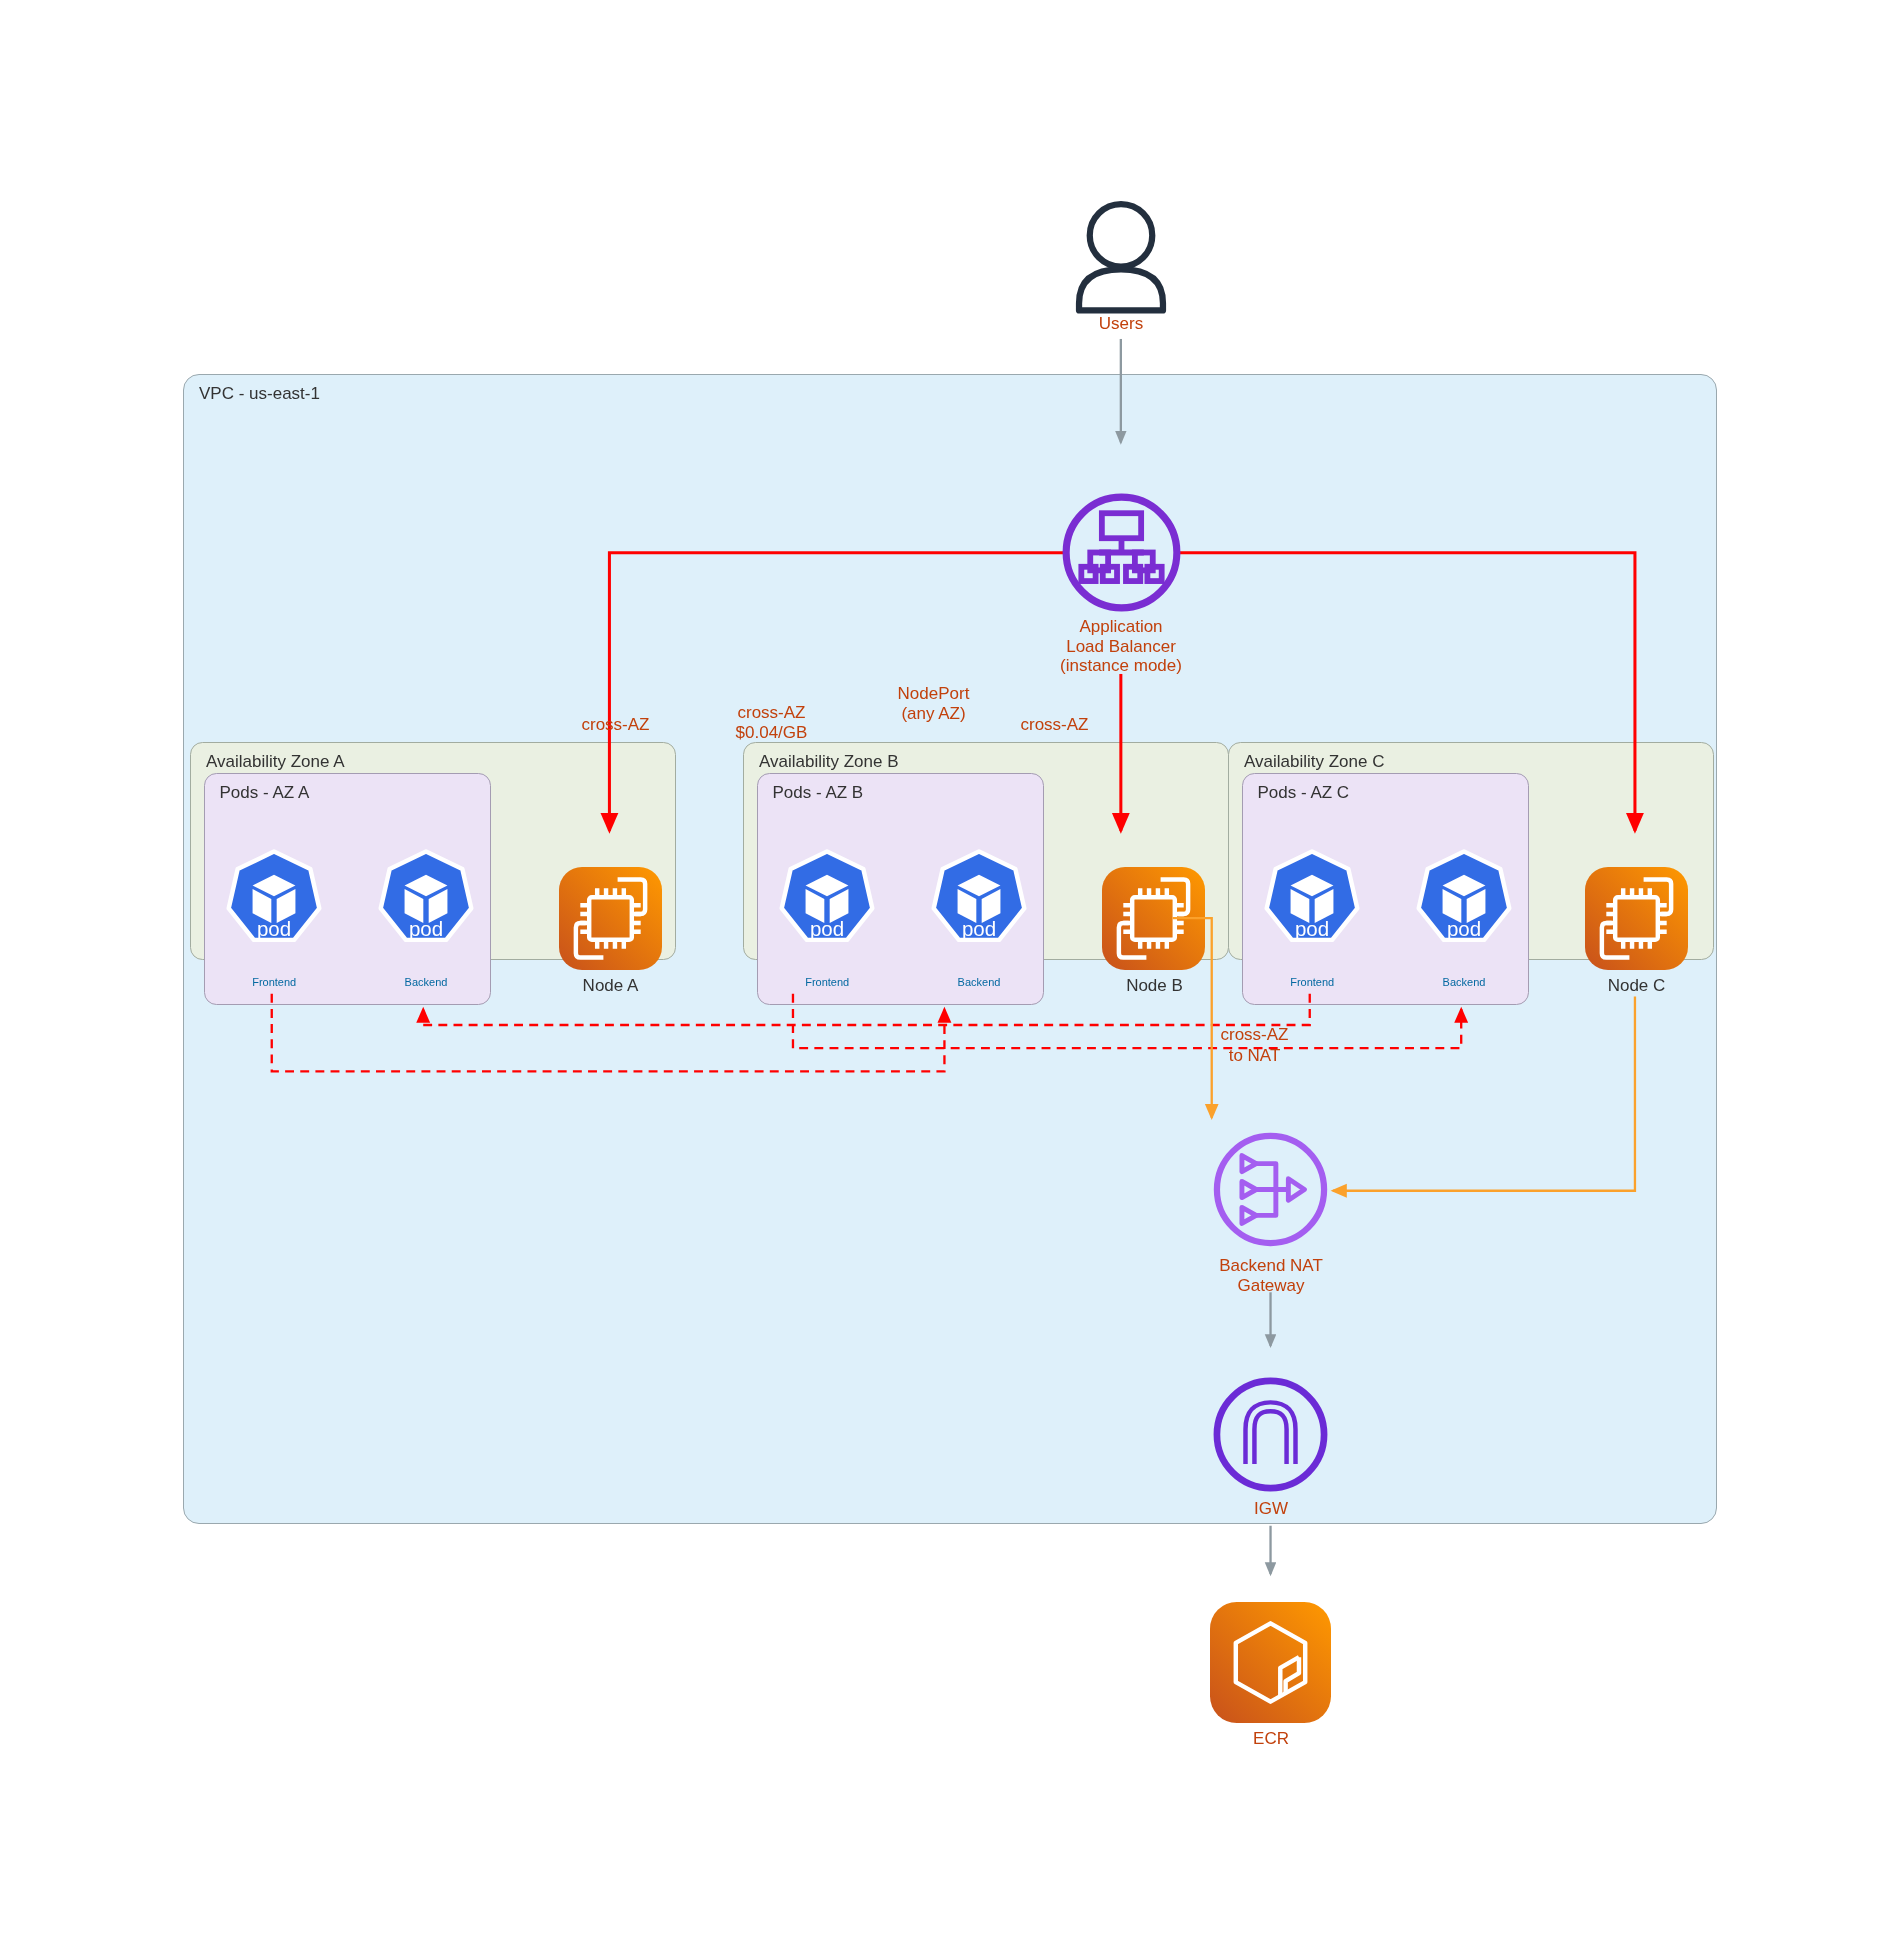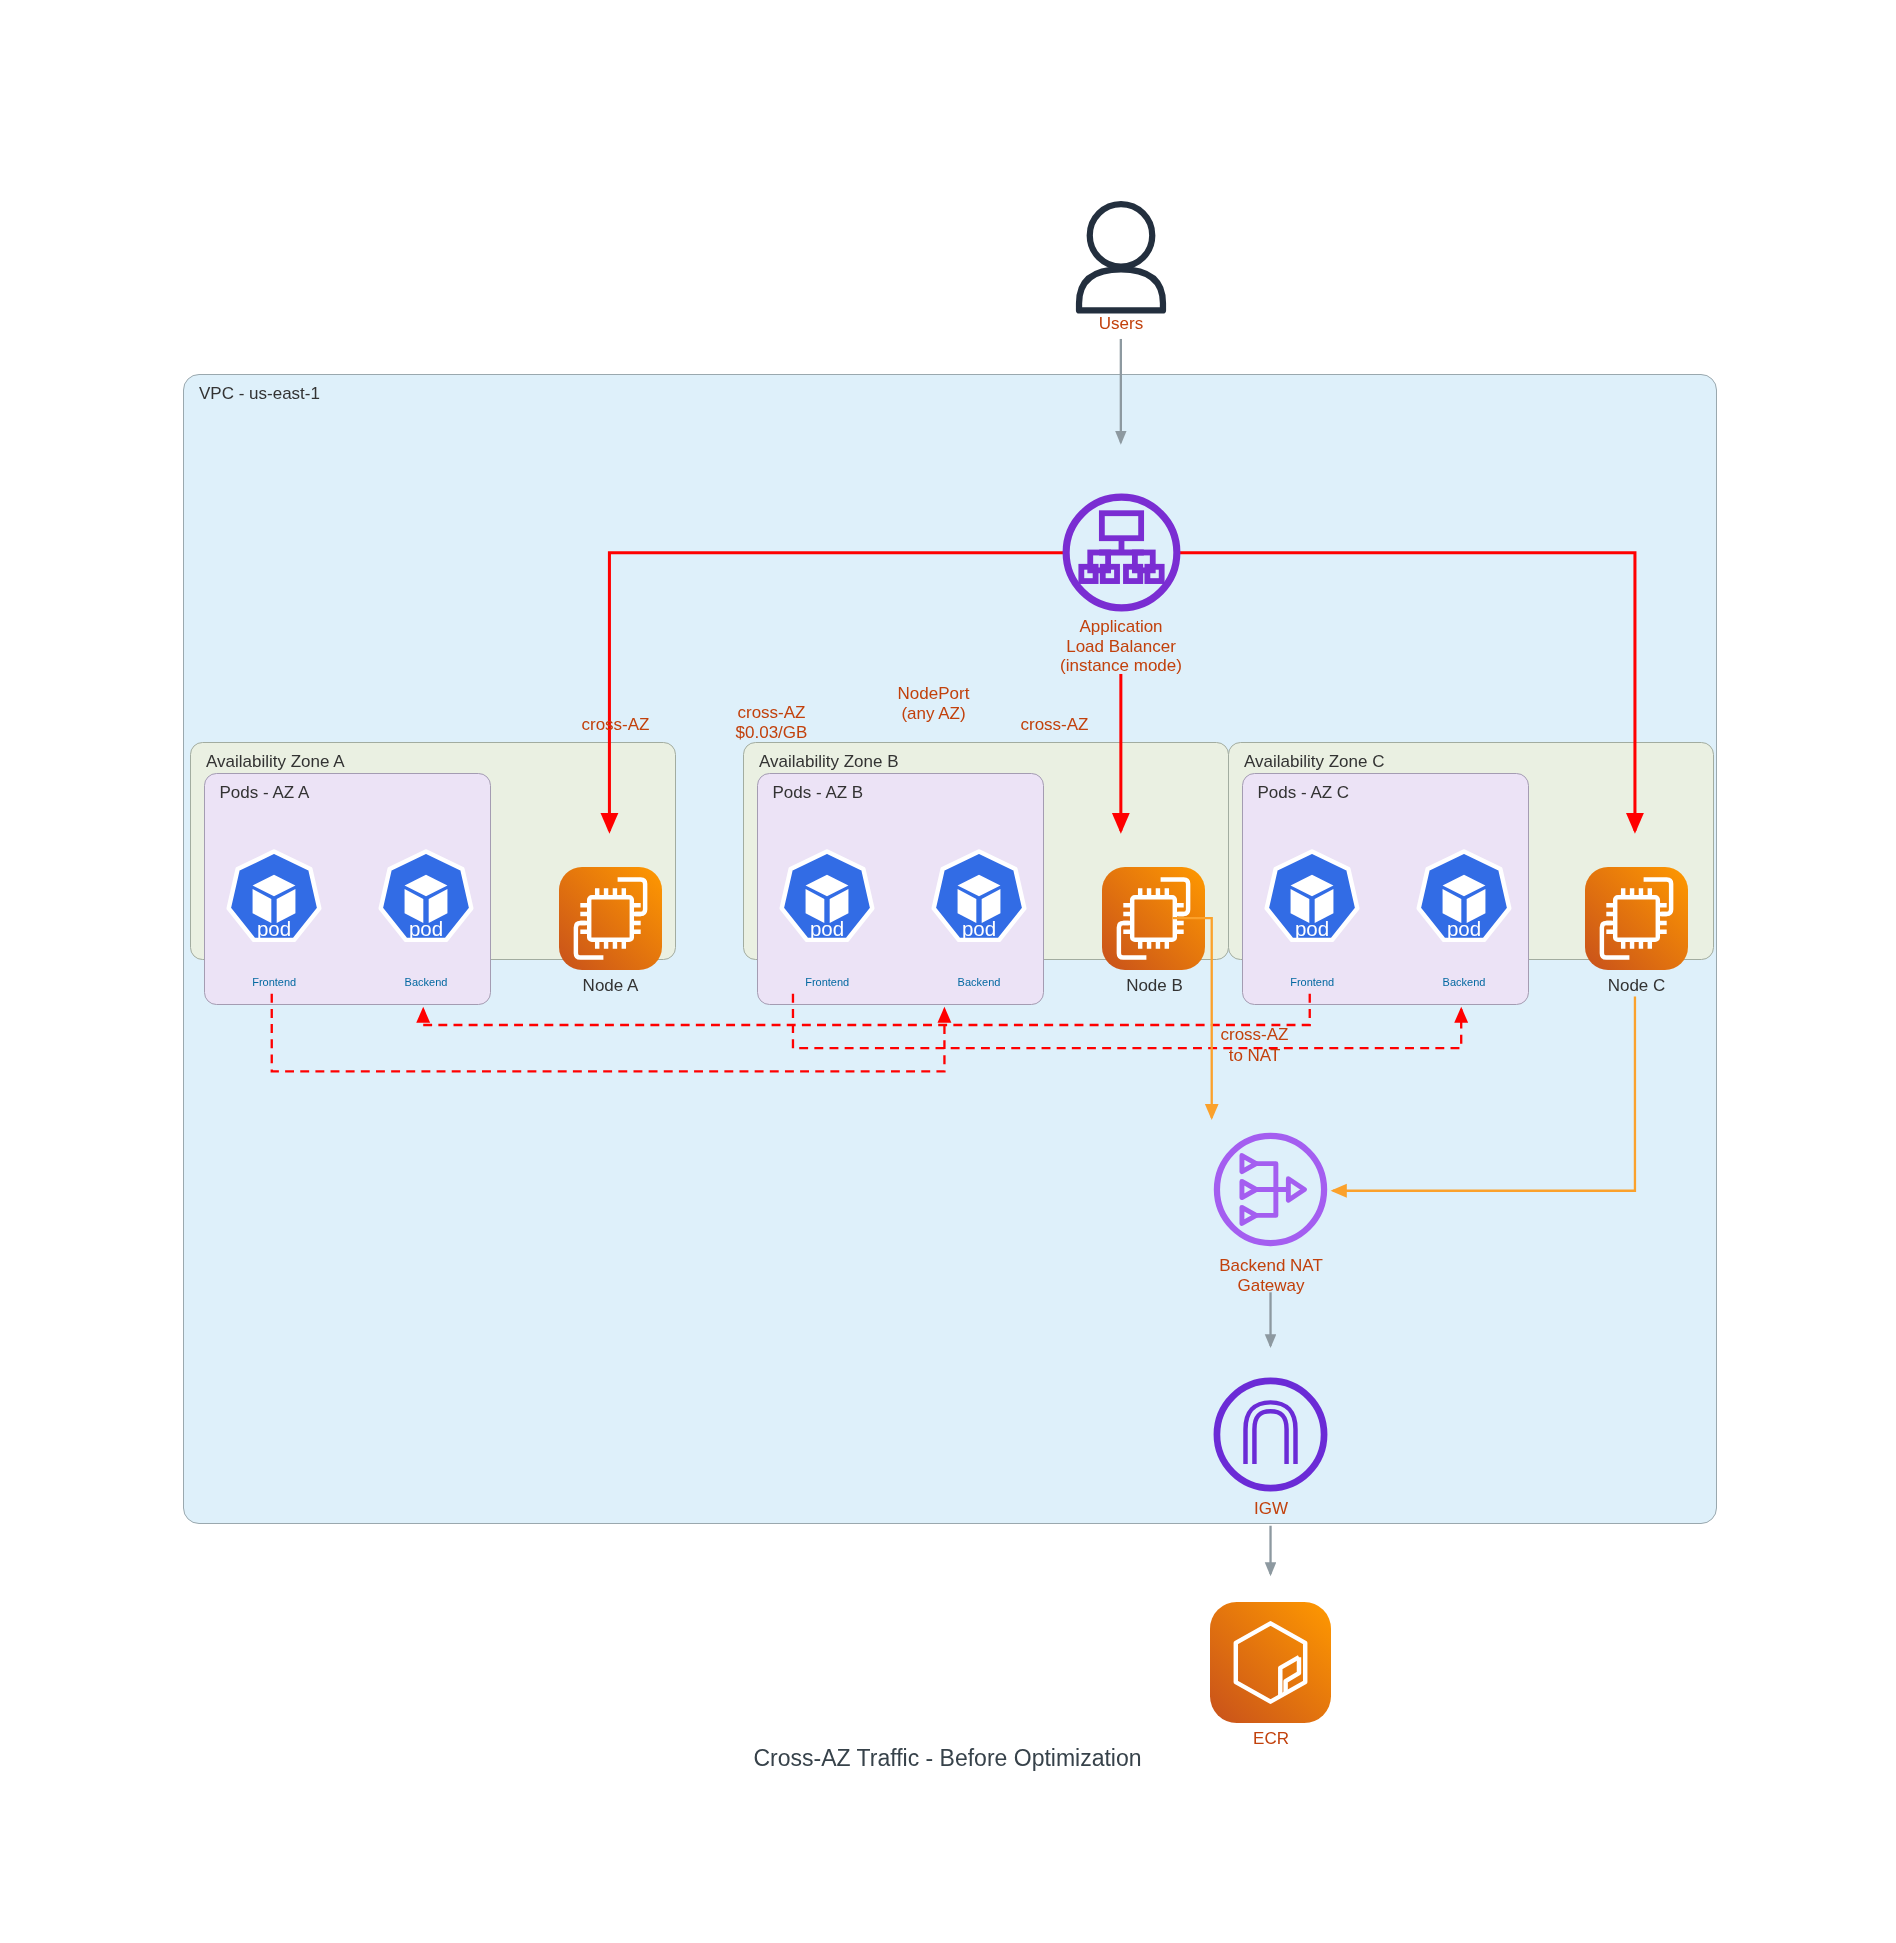--- a/index.html
+++ b/index.html
@@ -212,21 +212,21 @@
   </svg>
   <div class="lbl" style="left:1014px;top:617px;width:214px">
     <div>Application</div>
     <div>Load Balancer</div>
     <div>(instance mode)</div>
   </div>
 
   <div class="lbl" style="left:544px;top:715px;width:143px">cross-AZ</div>
   <div class="lbl" style="left:700px;top:703px;width:143px">
     <div>cross-AZ</div>
-    <div>$0.03/GB</div>
+    <div>$0.04/GB</div>
   </div>
   <div class="lbl" style="left:862px;top:684px;width:143px">
     <div>NodePort</div>
     <div>(any AZ)</div>
   </div>
   <div class="lbl" style="left:983px;top:715px;width:143px">cross-AZ</div>
   <div class="lbl" style="left:1183px;top:1025px;width:143px;line-height:20.5px">
     <div>cross-AZ</div>
     <div>to NAT</div>
   </div>
@@ -263,16 +263,15 @@
       </defs>
     <rect x="0" y="0" width="136" height="136" rx="30" fill="url(#gE)"></rect>
     <g stroke="#ffffff" stroke-width="5" fill="none" stroke-linejoin="round">
       <polygon points="68,24 107,46 107,90 68,112 29,90 29,46"></polygon>
       <path d="M79,106 V74 L100,62"></path>
       <path d="M100,62 V80 L85,89 V103"></path>
     </g>
   </svg>
   <div class="lbl" style="left:1182px;top:1729px;width:178px">ECR</div>
 
-  <div class="title">Cross-AZ Traffic - Before Optimization</div>
 
 </div>
 
 
 </body></html>

